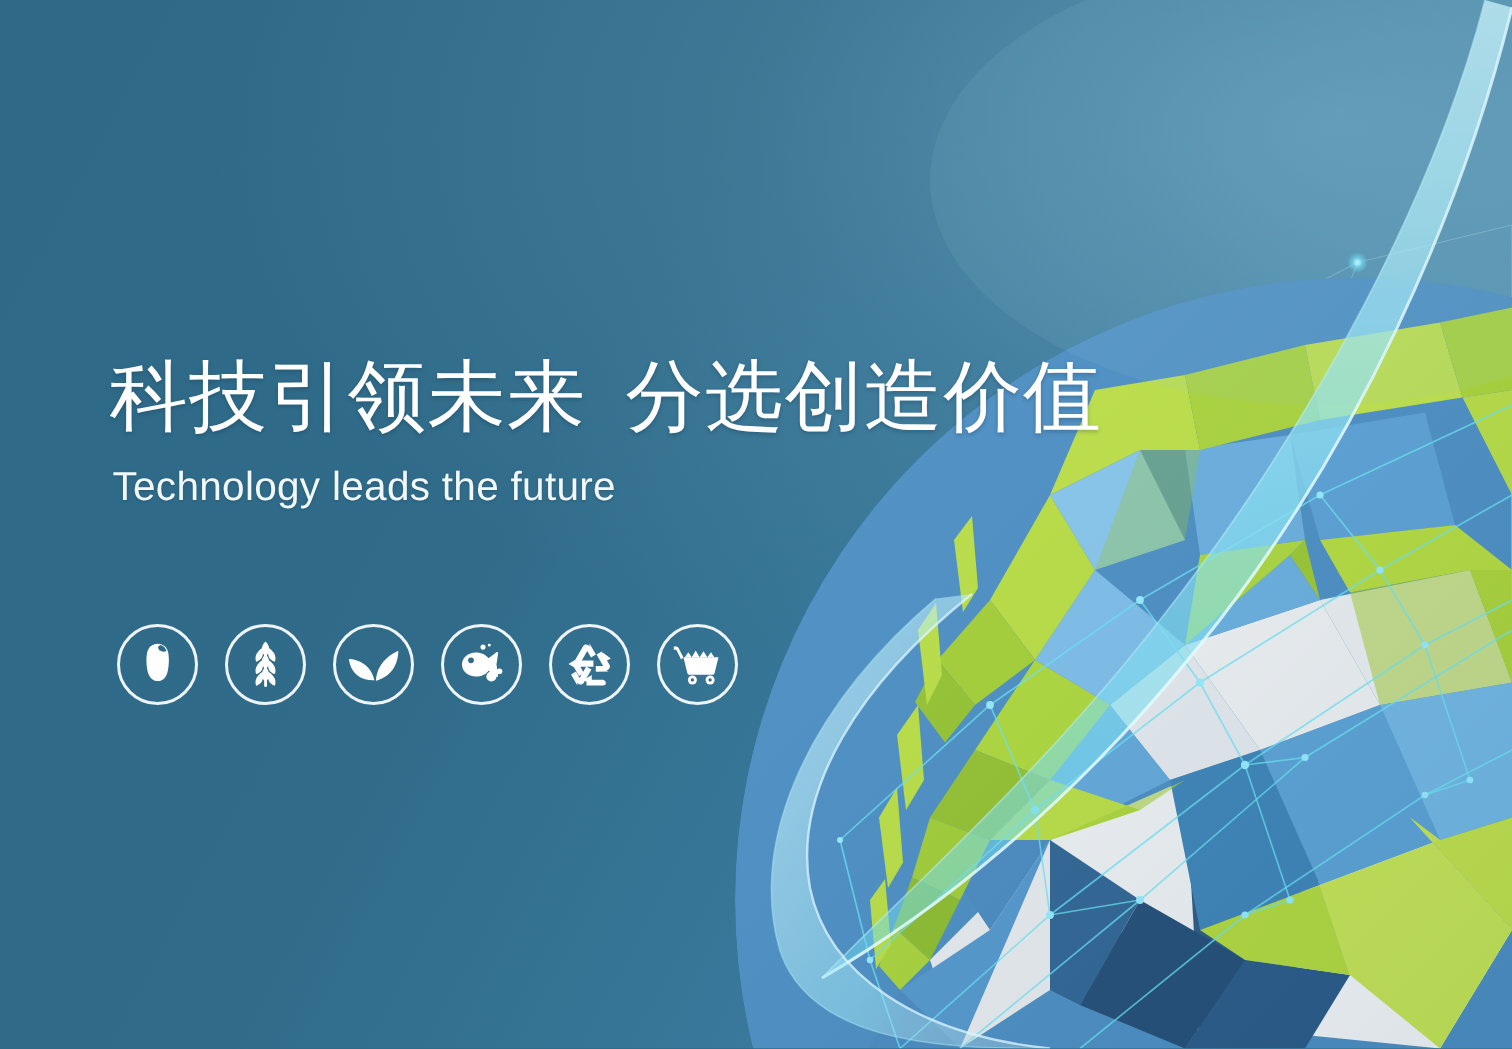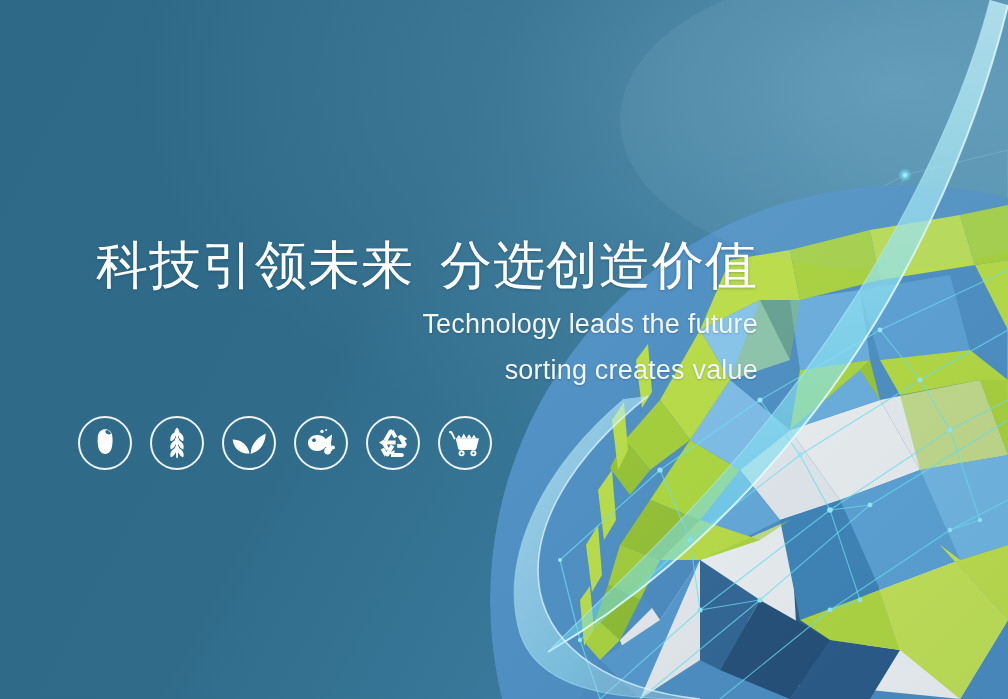--- a/index.html
+++ b/index.html
@@ -21,24 +21,23 @@
   .art{
     position:absolute;
     inset:0;
     pointer-events:none;
   }
   .art svg{display:block;width:1008px;height:699px;}
 
   
   .copy{
     position:absolute;
-    left:96px;
+    left:73px;
     top:236px;
     z-index:5;
-    text-align:right;
   }
   .headline{
     margin:0;
     font-size:52px;
     line-height:1.12;
     font-weight:400;
     color:#ffffff;
     letter-spacing:1px;
     white-space:nowrap;
     font-family:"DejaVu Sans","Liberation Sans",sans-serif;
@@ -305,21 +304,20 @@
       </g>
     </svg>
   </div>
 
   <div class="copy">
     <h1 class="headline">
       <span>科技引领未来</span><span class="gap"></span><span>分选创造价值</span>
     </h1>
     <p class="subhead">
       <span>Technology leads the future</span>
-      <span>sorting creates value</span>
     </p>
   </div>
 
   <div class="icon-row">
 
     <div class="icon-chip">
       <span>
         <svg width="26" height="30" viewBox="0 0 26 30" fill="#ffffff" aria-hidden="true">
           <path d="M13.2 1.2c3.6 0 6.3 2.4 7 6.2.6 3.4.5 7.5-.2 11.2-.8 4.2-2.9 7.4-6.8 7.4S7 22.8 6.2 18.6C5.5 14.9 5.4 10.8 6 7.4 6.8 3.6 9.5 1.2 13.2 1.2z"></path>
           <path d="M14.8 2.0c2.2.4 3.6 2.0 4.2 4.0-1.9.9-3.9.4-5.1-1.0-.9-1.1-.7-2.3.9-3.0z" fill="#2f6b88"></path>

